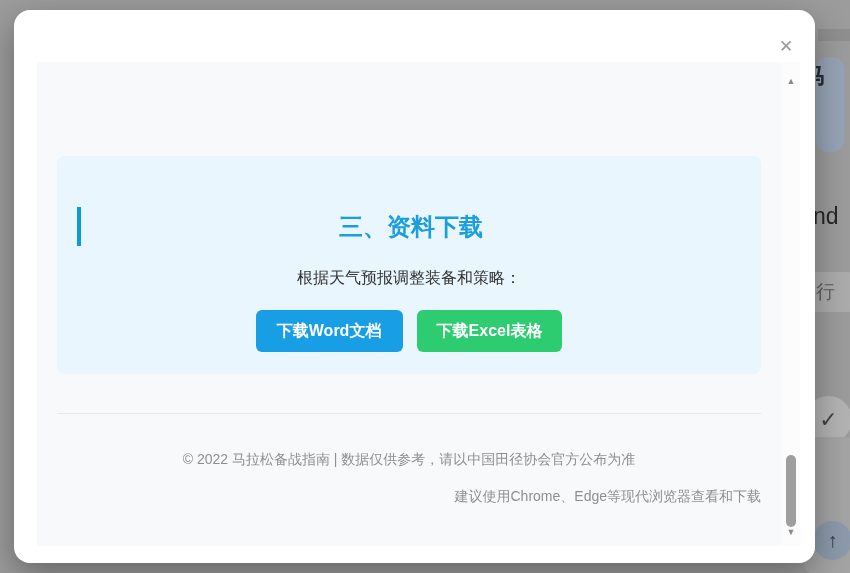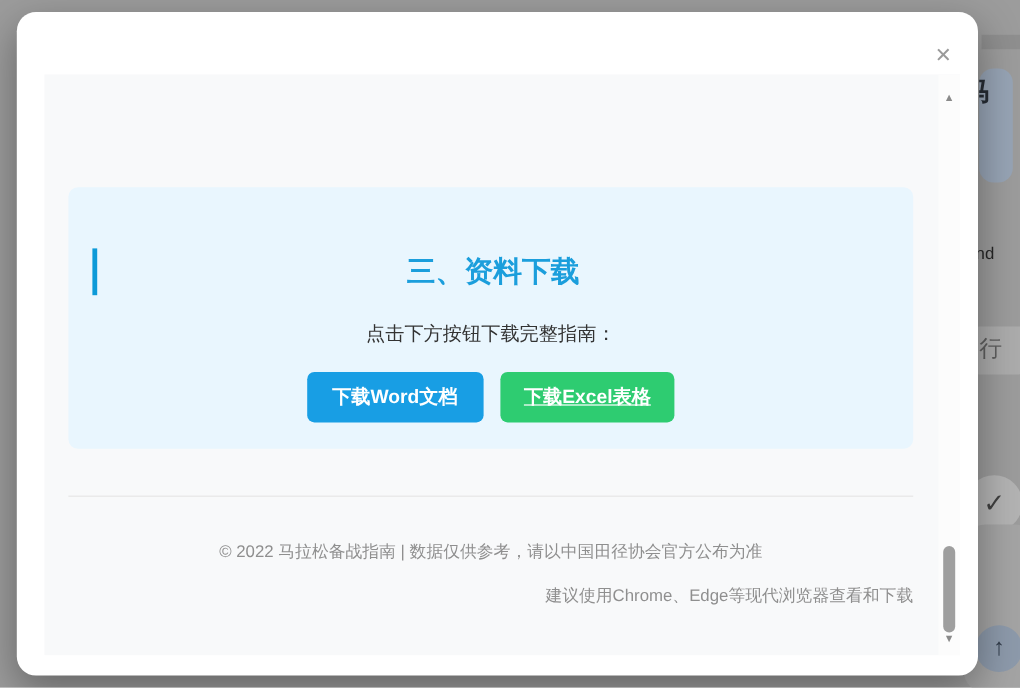--- a/index.html
+++ b/index.html
@@ -10,21 +10,21 @@
     background: var(--backdrop, #9c9c9c);
     overflow:hidden;
   }
 
   
   .bg-frag { position:absolute; }
   .bg-topline { left:818px; top:29px; width:40px; height:12px; background:#8f8f8f; }
   .bg-bubble { left:816px; top:57px; width:28px; height:95px; border-radius:12px; background:#97a4b5; }
   .bubble-char-clip { position:absolute; left:0; top:4px; width:12px; height:28px; overflow:hidden; }
   .bubble-char-clip span { display:inline-block; margin-left:-12px; font-size:22px; color:#262c34; font-weight:bold; }
-  .bg-nd { left:813px; top:203px; font-size:14px; color:#262626; }
+  .bg-nd { left:813px; top:203px; font-size:23px; color:#262626; }
   .bg-chip { left:806px; top:272px; width:52px; height:40px; border-radius:10px; background:#acacac;
              line-height:40px; padding-left:10px; font-size:19px; color:#5e5e5e; }
   .bg-check { left:805px; top:396px; width:47px; height:47px; border-radius:50%; background:#b3b3b3;
               display:flex; align-items:center; justify-content:center; font-size:22px; color:#404040; }
   .bg-panel { left:803px; top:437px; width:60px; height:140px; border-radius:18px; background:#a4a4a4; }
   .bg-send { position:absolute; left:10px; top:84px; width:39px; height:39px; border-radius:50%;
              background:#8d9aab; display:flex; align-items:center; justify-content:center;
              font-size:20px; color:#333d4b; font-weight:bold; }
 
   
@@ -56,21 +56,21 @@
                 background: var(--section-bg, #e9f6fe); border-radius:8px; }
   .section-title { position:absolute; top:51px; left:20px; right:20px; height:39px; line-height:39px;
                    border-left:4px solid var(--accent, #0d9ad8);
                    text-align:center; font-size:24px; font-weight:bold; color: var(--heading, #1b9edc); }
   .section-desc { position:absolute; top:112px; left:0; width:100%; text-align:center;
                   font-size:16px; color:var(--text,#333); }
   .btn-row { position:absolute; top:154px; left:0; width:100%; display:flex; justify-content:center; gap:14px; }
   .btn { height:42px; padding:0 20px; border:none; border-radius:6px; color:#fff;
          font-size:16px; font-weight:bold; font-family:inherit; cursor:pointer; }
   .btn-word { background: var(--word-blue, #189ee4); min-width:147px; }
-  .btn-excel { background: var(--excel-green, #2ecc71); min-width:145px;text-decoration:underline; }
+  .btn-excel { background: var(--excel-green, #2ecc71); min-width:145px; }
 
   .divider { position:absolute; left:20px; top:351px; width:704px; height:1px; background:#e7e7e7; }
   .footer-line { position:absolute; left:20px; width:704px; text-align:center;
                  font-size:14px; color: var(--muted, #8f8f8f); }
   .footer-1 { top:389px; }
   .footer-2 { top:426px;text-align:right; }
 
   
   .scrollbar { position:absolute; right:0; top:0; width:18px; height:484px; background:#fcfcfc; }
   .sb-arrow { position:absolute; left:0; width:18px; text-align:center; font-size:9px; color:#8a8a8a; cursor:pointer; }
@@ -102,21 +102,21 @@
   <div class="modal">
     <button class="modal-close">
         <span>✕</span>
       </button>
 
     <div class="modal-body">
 
 
       <div class="dl-section">
         <h2 class="section-title">三、资料下载</h2>
-        <div class="section-desc">点击下方按钮下载完整指南：</div>
+        <div class="section-desc">根据天气预报调整装备和策略：</div>
         <div class="btn-row">
           <button class="btn btn-word">下载Word文档</button>
           <button class="btn btn-excel">下载Excel表格</button>
         </div>
       </div>
 
       <div class="divider"></div>
       <div class="footer-line footer-1">© 2022 马拉松备战指南 | 数据仅供参考，请以中国田径协会官方公布为准</div>
       <div class="footer-line footer-2">建议使用Chrome、Edge等现代浏览器查看和下载</div>
 

